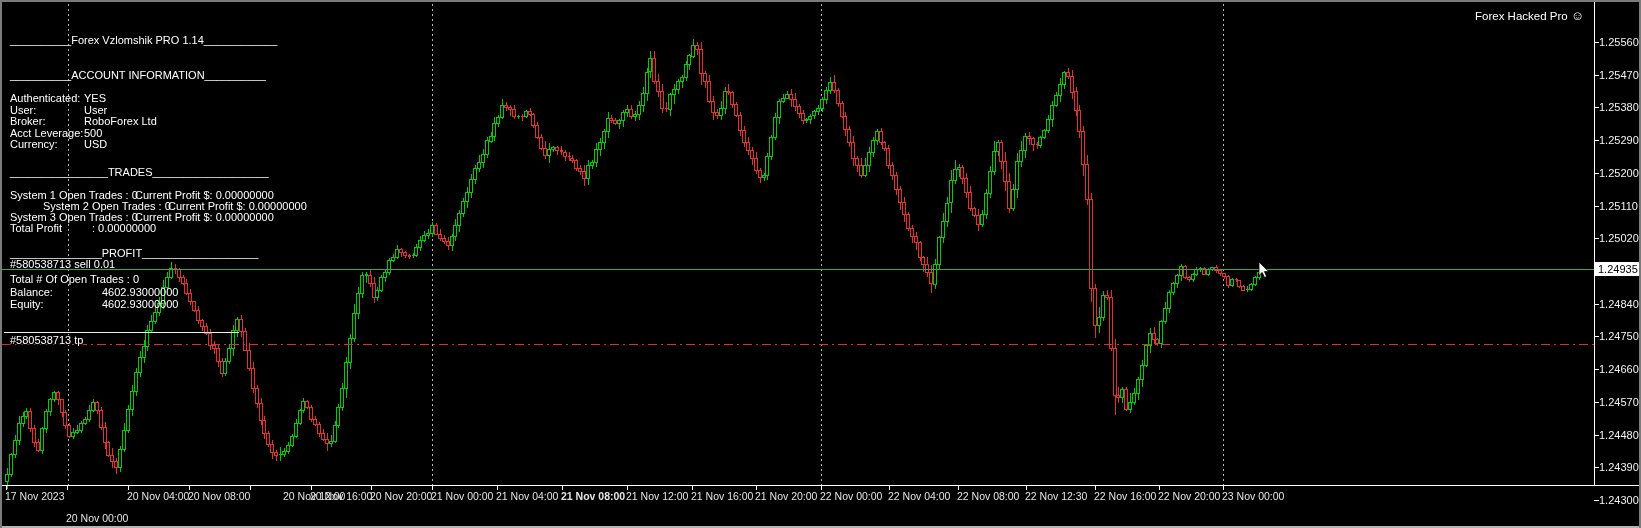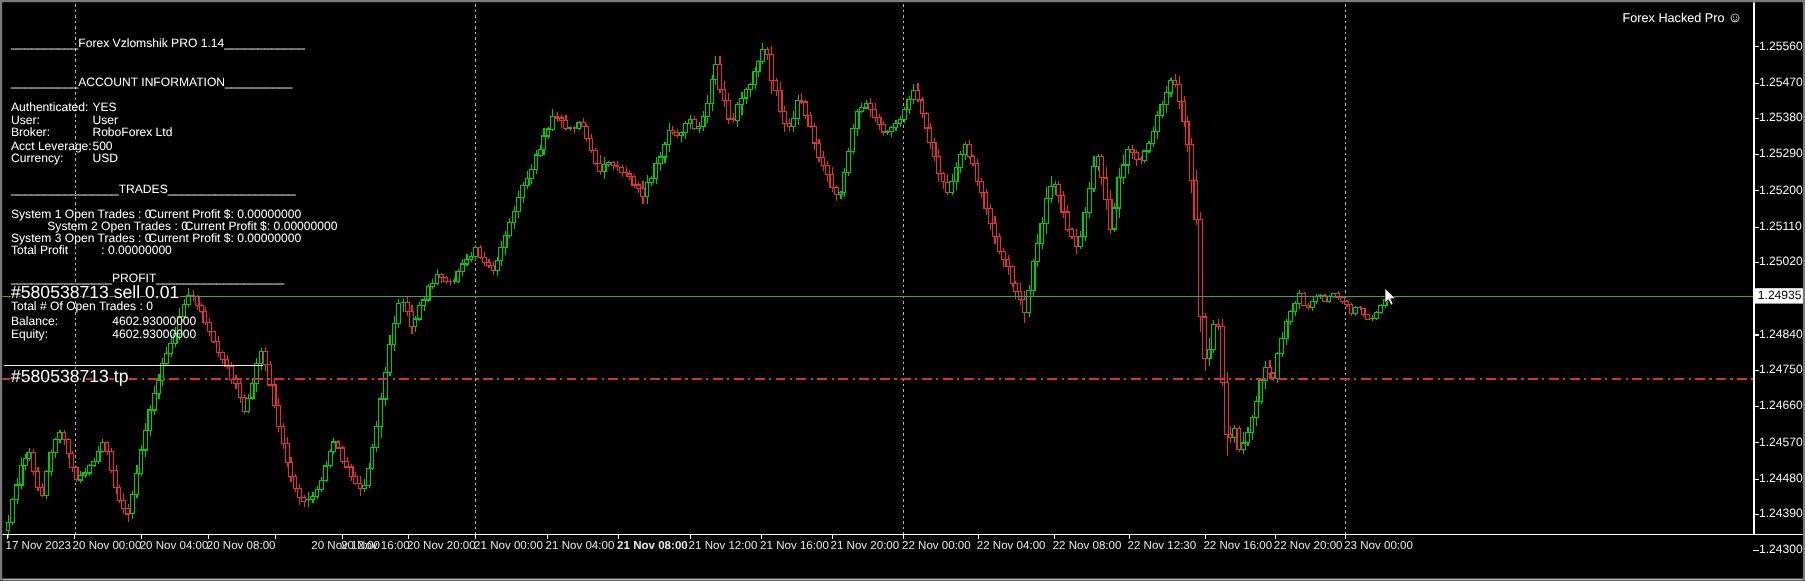--- a/index.html
+++ b/index.html
@@ -11,21 +11,21 @@
   #symbol-line{left:8px;top:5px;z-index:4;color:#fff;font-size:12px;font-weight:bold;white-space:nowrap;}
   #symbol-line .tri{font-size:9px;margin-right:6px;vertical-align:1px;}
   #ea-badge{right:55px;top:6px;z-index:4;color:#fff;font-size:11.5px;white-space:nowrap;}
   #ea-badge .smiley{font-size:13px;margin-left:3px;}
   #ea-panel{left:8px;top:0;width:300px;height:483px;z-index:3;color:#fff;font-size:11px;line-height:11px;}
   #ea-panel div{position:absolute;white-space:nowrap;}
   #ea-panel .val{position:absolute;left:74px;top:0;}
   #ea-panel .val2{position:absolute;left:92px;top:0;}
   #ea-panel .colv{position:absolute;left:82px;top:0;}
   #ea-panel .tcol2{position:absolute;left:125px;top:0;}
-  .order-label{position:absolute;left:8px;z-index:1;color:#fff;font-size:16px;white-space:nowrap;z-index:3;
+  .order-label{position:absolute;left:8px;z-index:1;color:#fff;font-size:11px;white-space:nowrap;z-index:3;
                text-shadow:1px 1px 0 #000, -1px 1px 0 #000, 1px -1px 0 #000, -1px -1px 0 #000;}
   #price-axis{left:1597px;top:0;width:44px;height:483px;z-index:3;}
   #price-axis div{position:absolute;color:#f2f2f2;font-size:11px;white-space:nowrap;}
   #current-price-tag{left:1593px;width:45px;height:14px;background:#fff;color:#000;font-size:11px;
                      line-height:14px;padding-left:3px;z-index:4;}
   #time-axis{left:0;top:484px;width:1641px;height:40px;z-index:3;}
   #time-axis div{position:absolute;top:4px;color:#e4e4e4;font-size:10.5px;white-space:nowrap;}
   #watermark{left:1293px;top:442px;z-index:3;color:#fff;font-size:29px;letter-spacing:0.5px;white-space:nowrap;}
   #bottom-strip{left:0;top:524px;width:1641px;height:4px;background:#b3b3b3;z-index:5;}
 </style>
@@ -774,21 +774,21 @@
       <div style="top: 328.427px; left: 0px;">1.24750</div>
       <div style="top: 361.141px; left: 0px;">1.24660</div>
       <div style="top: 393.855px; left: 0px;">1.24570</div>
       <div style="top: 426.569px; left: 0px;">1.24480</div>
       <div style="top: 459.283px; left: 0px;">1.24390</div>
       <div style="top: 491.997px; left: 0px;">1.24300</div>
     </div>
   <div class="abs" id="current-price-tag" style="top: 260.181px;">1.24935</div>
   <div class="abs" id="time-axis">
       <div style="left: 3px;">17 Nov 2023</div>
-      <div style="left: 64px;">20 Nov 00:00</div>
+      <div style="left: 64px; margin-top: 22px;">20 Nov 00:00</div>
       <div style="left: 125px;">20 Nov 04:00</div>
       <div style="left: 186px;">20 Nov 08:00</div>
       <div style="left: 247px; padding-left: 34px;">20 Nov 12:00</div>
       <div style="left: 308px;">20 Nov 16:00</div>
       <div style="left: 368px;">20 Nov 20:00</div>
       <div style="left: 429px;">21 Nov 00:00</div>
       <div style="left: 494px;">21 Nov 04:00</div>
       <div style="left: 559px; font-weight: bold;">21 Nov 08:00</div>
       <div style="left: 624px;">21 Nov 12:00</div>
       <div style="left: 689px;">21 Nov 16:00</div>

